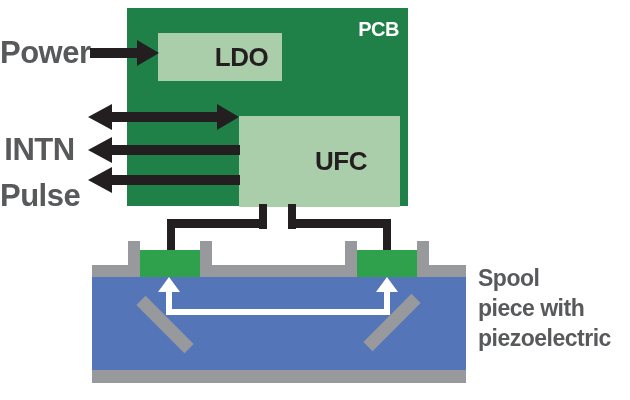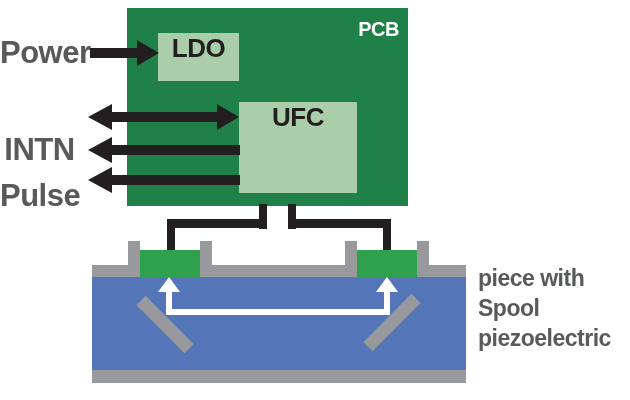--- a/index.html
+++ b/index.html
@@ -5,25 +5,25 @@
   html,body{margin:0;padding:0;background:#ffffff;}
   .canvas{
     position:relative;width:630px;height:400px;background:#ffffff;overflow:hidden;
     font-family:"Liberation Sans", sans-serif;font-weight:bold;
   }
   .abs{position:absolute;}
 
   
   .pcb{left:127px;top:8px;width:281px;height:198px;background:var(--pcb_green,#1F8048);}
   .pcb-label{position:absolute;top:10px;right:9px;color:var(--board_text,#FFFFFF);font-size:20px;letter-spacing:-0.5px;}
-  .block{display:flex;align-items:flex-start;justify-content:center;
+  .block{display:flex;align-items:center;justify-content:center;
          background:var(--block_green,#A9CEA9);color:var(--wire_black,#231F20);
-         font-size:26px;letter-spacing:-0.5px;}
+         font-size:26px;letter-spacing:-0.5px;padding-left:43px;}
   .ldo{left:158px;top:33px;width:81px;height:48px;}
-  .ufc{left:239px;top:102px;width:118px;height:91px;}
+  .ufc{left:239px;top:116px;width:118px;height:91px;}
 
   
   .sig-label{left:0;width:79px;text-align:right;color:var(--label_gray,#58595B);
              font-size:31px;line-height:24px;letter-spacing:-0.5px;white-space:nowrap;}
   .lbl-power{top:41px;}
   .lbl-spi{top:106px;}
   .lbl-intn{top:138px;text-align:center;}
   .lbl-pulse{top:184px;}
 
   
@@ -136,18 +136,18 @@
   <div class="abs mirror mirror1"></div>
   <div class="abs mirror mirror2"></div>
 
   <div class="abs beam beam-h"></div>
   <div class="abs beam beam-v1"></div>
   <div class="abs beam beam-v2"></div>
   <div class="abs head head-up beam-head1"></div>
   <div class="abs head head-up beam-head2"></div>
 
   <div class="abs caption">
+    <div>Spool</div>
     <div>piece with</div>
-    <div>Spool</div>
     <div>piezoelectric</div>
   </div>
 
 </div>
 
 </body></html>

